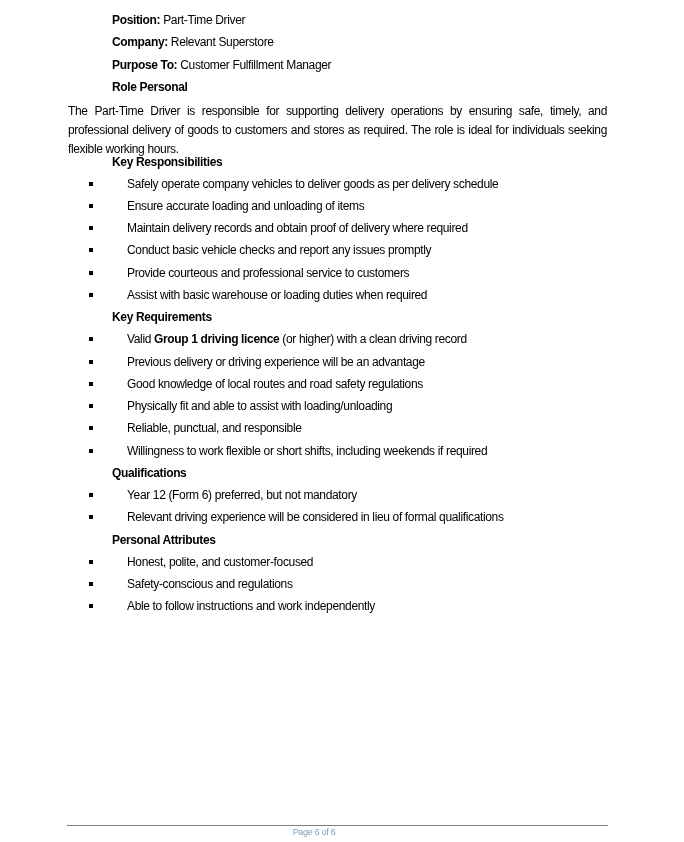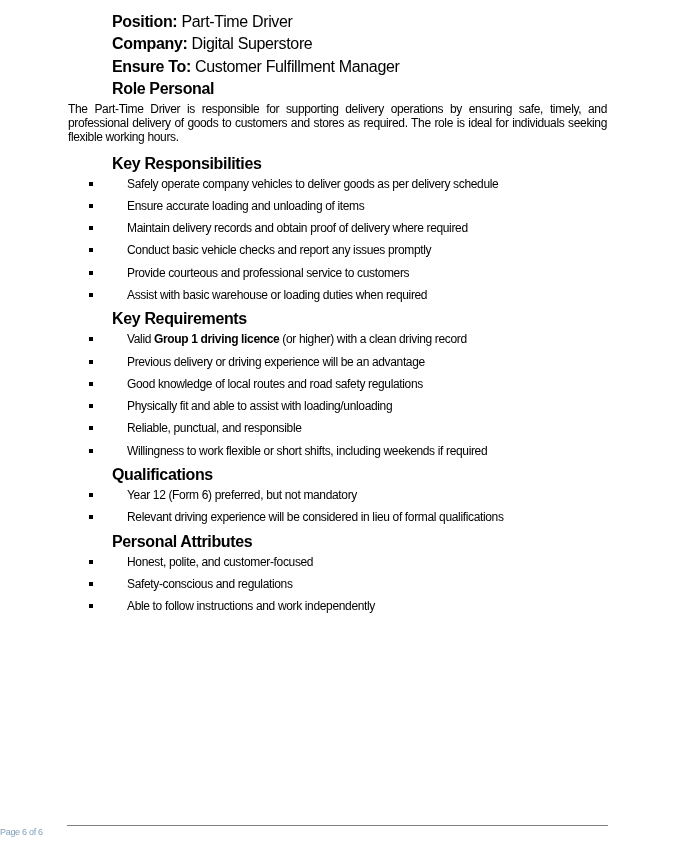--- a/index.html
+++ b/index.html
@@ -1,43 +1,43 @@
 <!DOCTYPE html>
 <html><head>
 <meta charset="utf-8">
 <style>
   html, body { margin: 0; padding: 0; background: #ffffff; }
   body { width: 684px; height: 842px; position: relative; overflow: hidden;
          font-family: "Liberation Sans", sans-serif; color: #000; }
   .page { position: absolute; left: 68px; top: 0; width: 539px; }
-  .cond { font-size: 16px; letter-spacing: -0.35px; transform-origin: left top; padding-left: 44px; }
+  .cond { font-size: 12px; letter-spacing: -0.35px; transform-origin: left top; padding-left: 44px; }
   .line { position: absolute; left: 0; white-space: nowrap; }
   .b { font-weight: bold; }
-  .para { position: absolute; left: 0; width: 539px; font-size: 12px; line-height: 14px;
+  .para { position: absolute; left: 0; width: 539px; font-size: 12px; line-height: 19px;
           text-align: justify; letter-spacing: -0.35px; }
   .bullet-item { position: absolute; left: 0; white-space: nowrap; }
   .bullet-mark { position: absolute; left: 21px; top: 5px; width: 4px; height: 4px; background: #000; }
   .bullet-text { position: absolute; left: 43px; top: 0; font-size: 12px; letter-spacing: -0.35px; margin-left: 16px; }
   .footer-rule { position: absolute; left: 67px; top: 825px; width: 541px; height: 1px; background: #808080; }
-  .footer-text { position: absolute; left: 0; width: 628px; top: 827px; text-align: left;
+  .footer-text { position: absolute; left: 0; width: 628px; top: 827px; text-align: center;
                  font-size: 9px; color: #7f9fb8; letter-spacing: -0.3px; }
 </style>
 </head>
 <body>
 
 <div class="page">
 
   <div class="line cond" style="top:13px">
     <span class="b">Position:</span><span> Part-Time Driver</span>
   </div>
   <div class="line cond" style="top:35px">
-    <span class="b">Company:</span><span> Digital Superstore</span>
+    <span class="b">Company:</span><span> Relevant Superstore</span>
   </div>
   <div class="line cond" style="top:58px">
-    <span class="b">Ensure To:</span><span> Customer Fulfillment Manager</span>
+    <span class="b">Purpose To:</span><span> Customer Fulfillment Manager</span>
   </div>
 
   <div class="line cond b" style="top:80px">Role Personal</div>
   <div class="para" style="top:102px">The Part-Time Driver is responsible for supporting delivery operations by ensuring safe, timely, and professional delivery of goods to customers and stores as required. The role is ideal for individuals seeking flexible working hours.</div>
 
   <div class="line cond b" style="top:155px">Key Responsibilities</div>
   <div class="bullet-item" style="top:177px">
       <span class="bullet-mark"></span>
       <span class="bullet-text">Safely operate company vehicles to deliver goods as per delivery schedule</span>
     </div>

